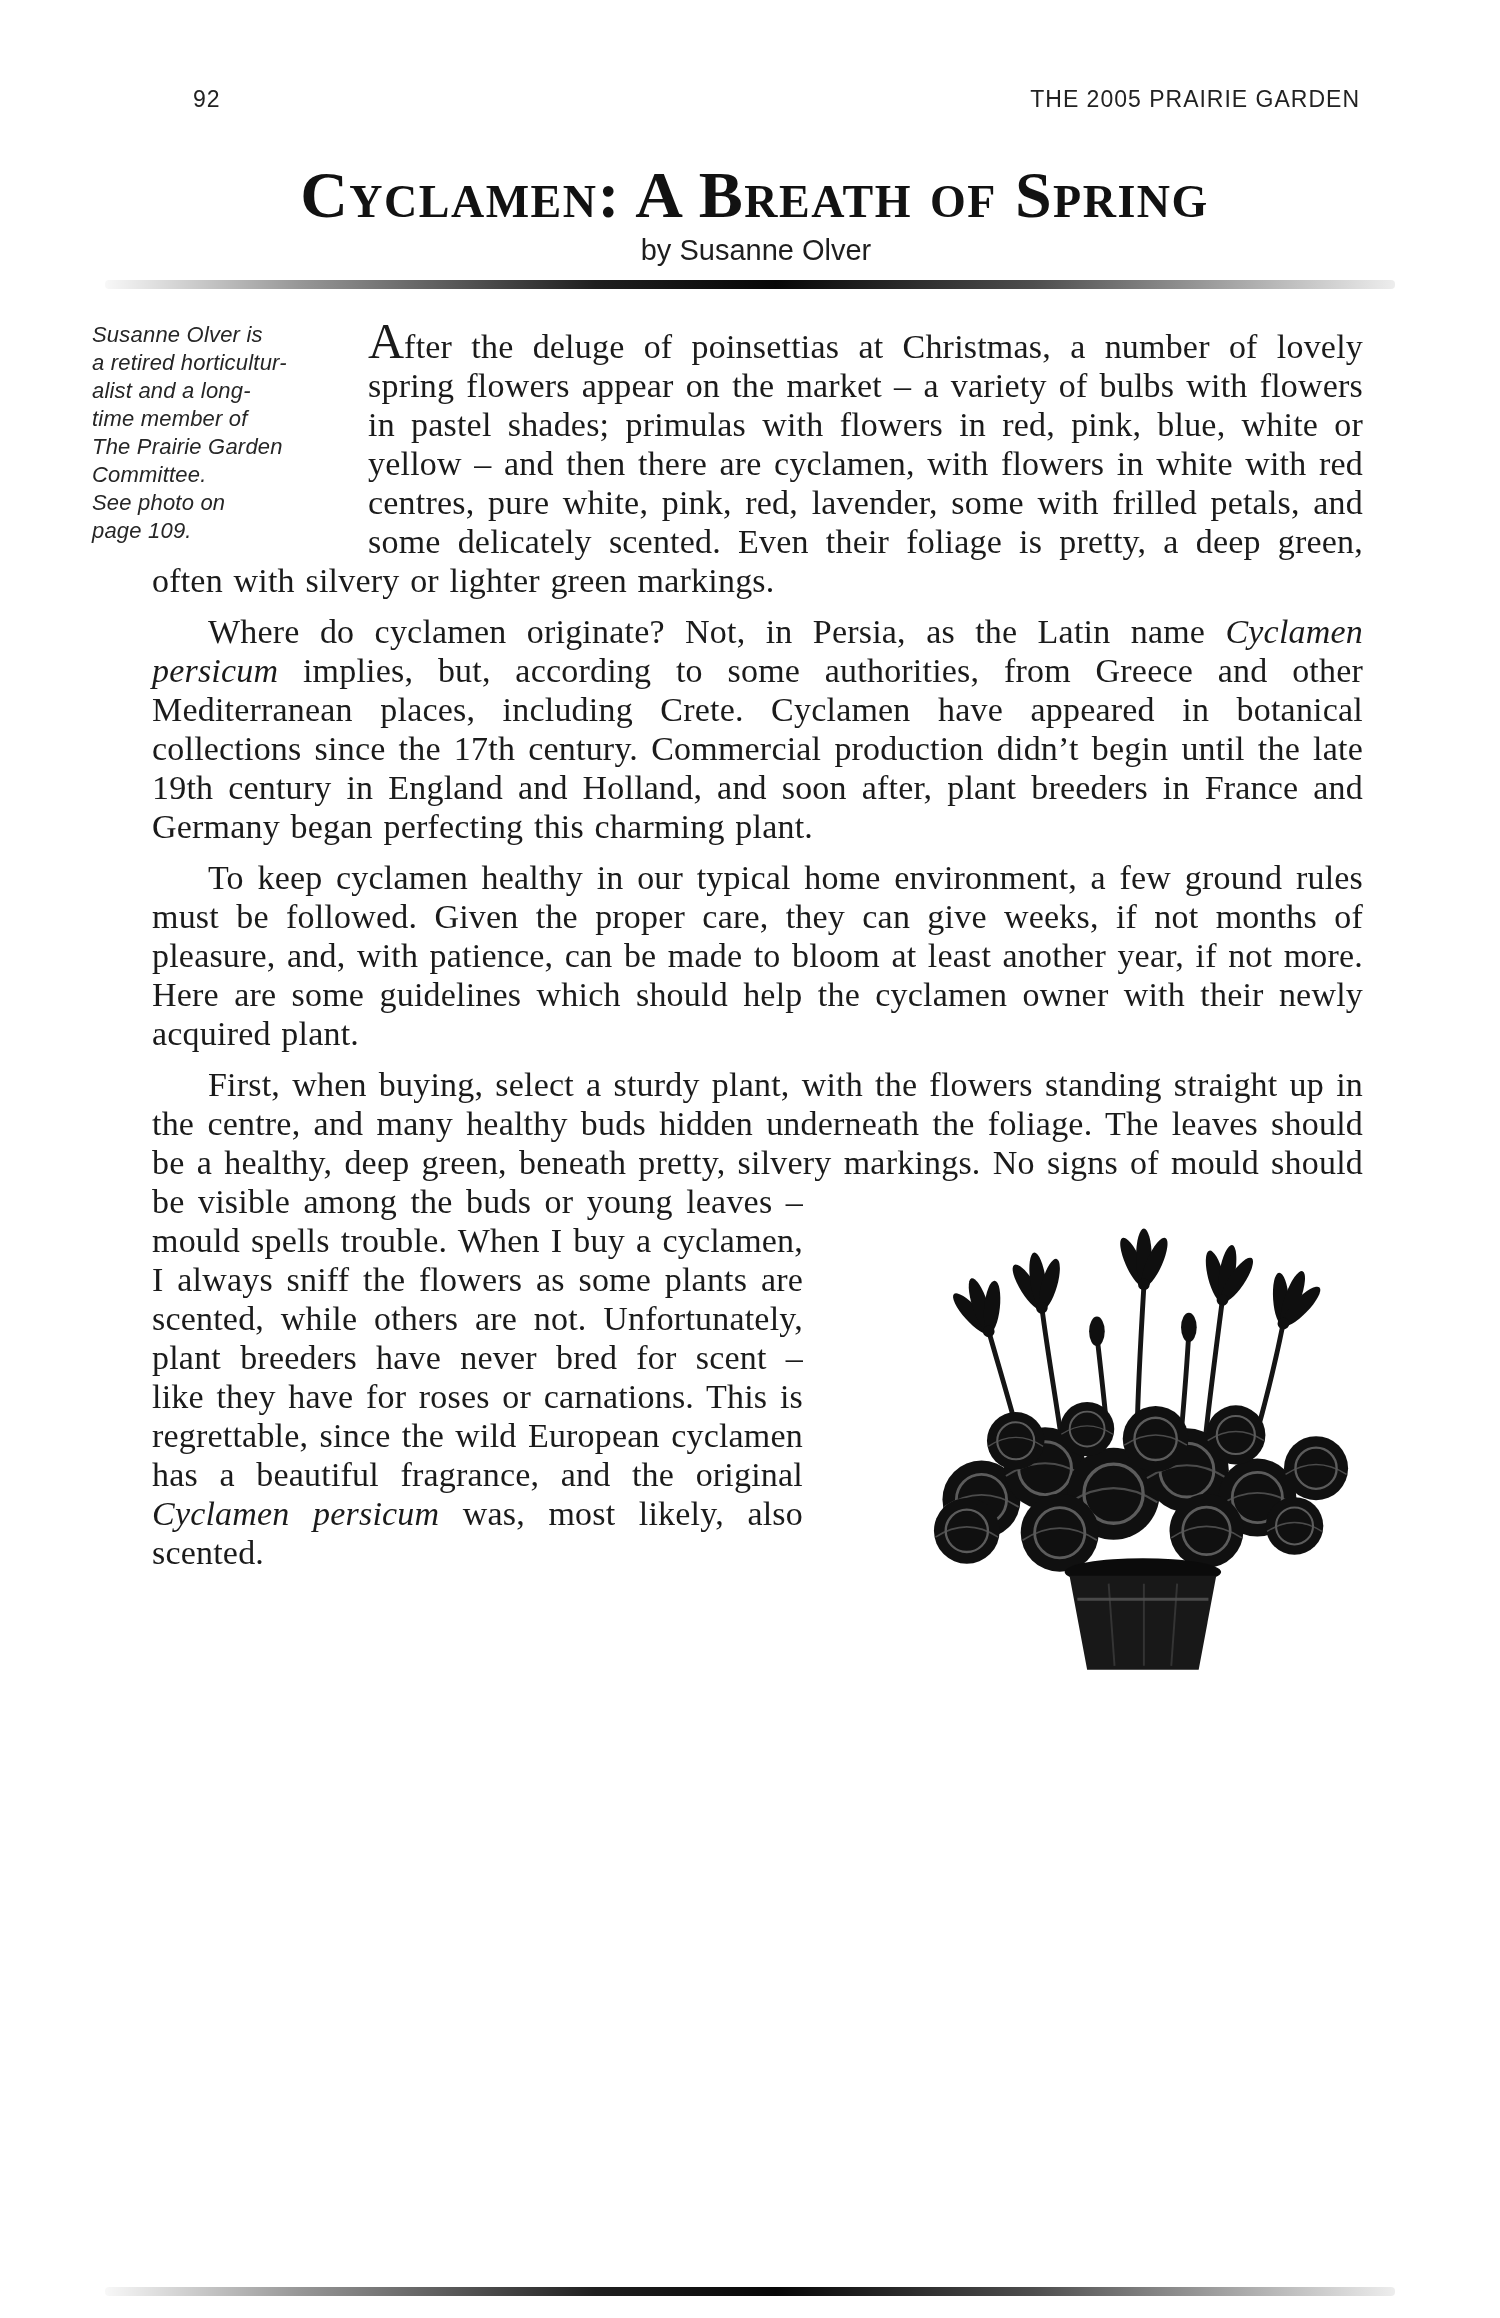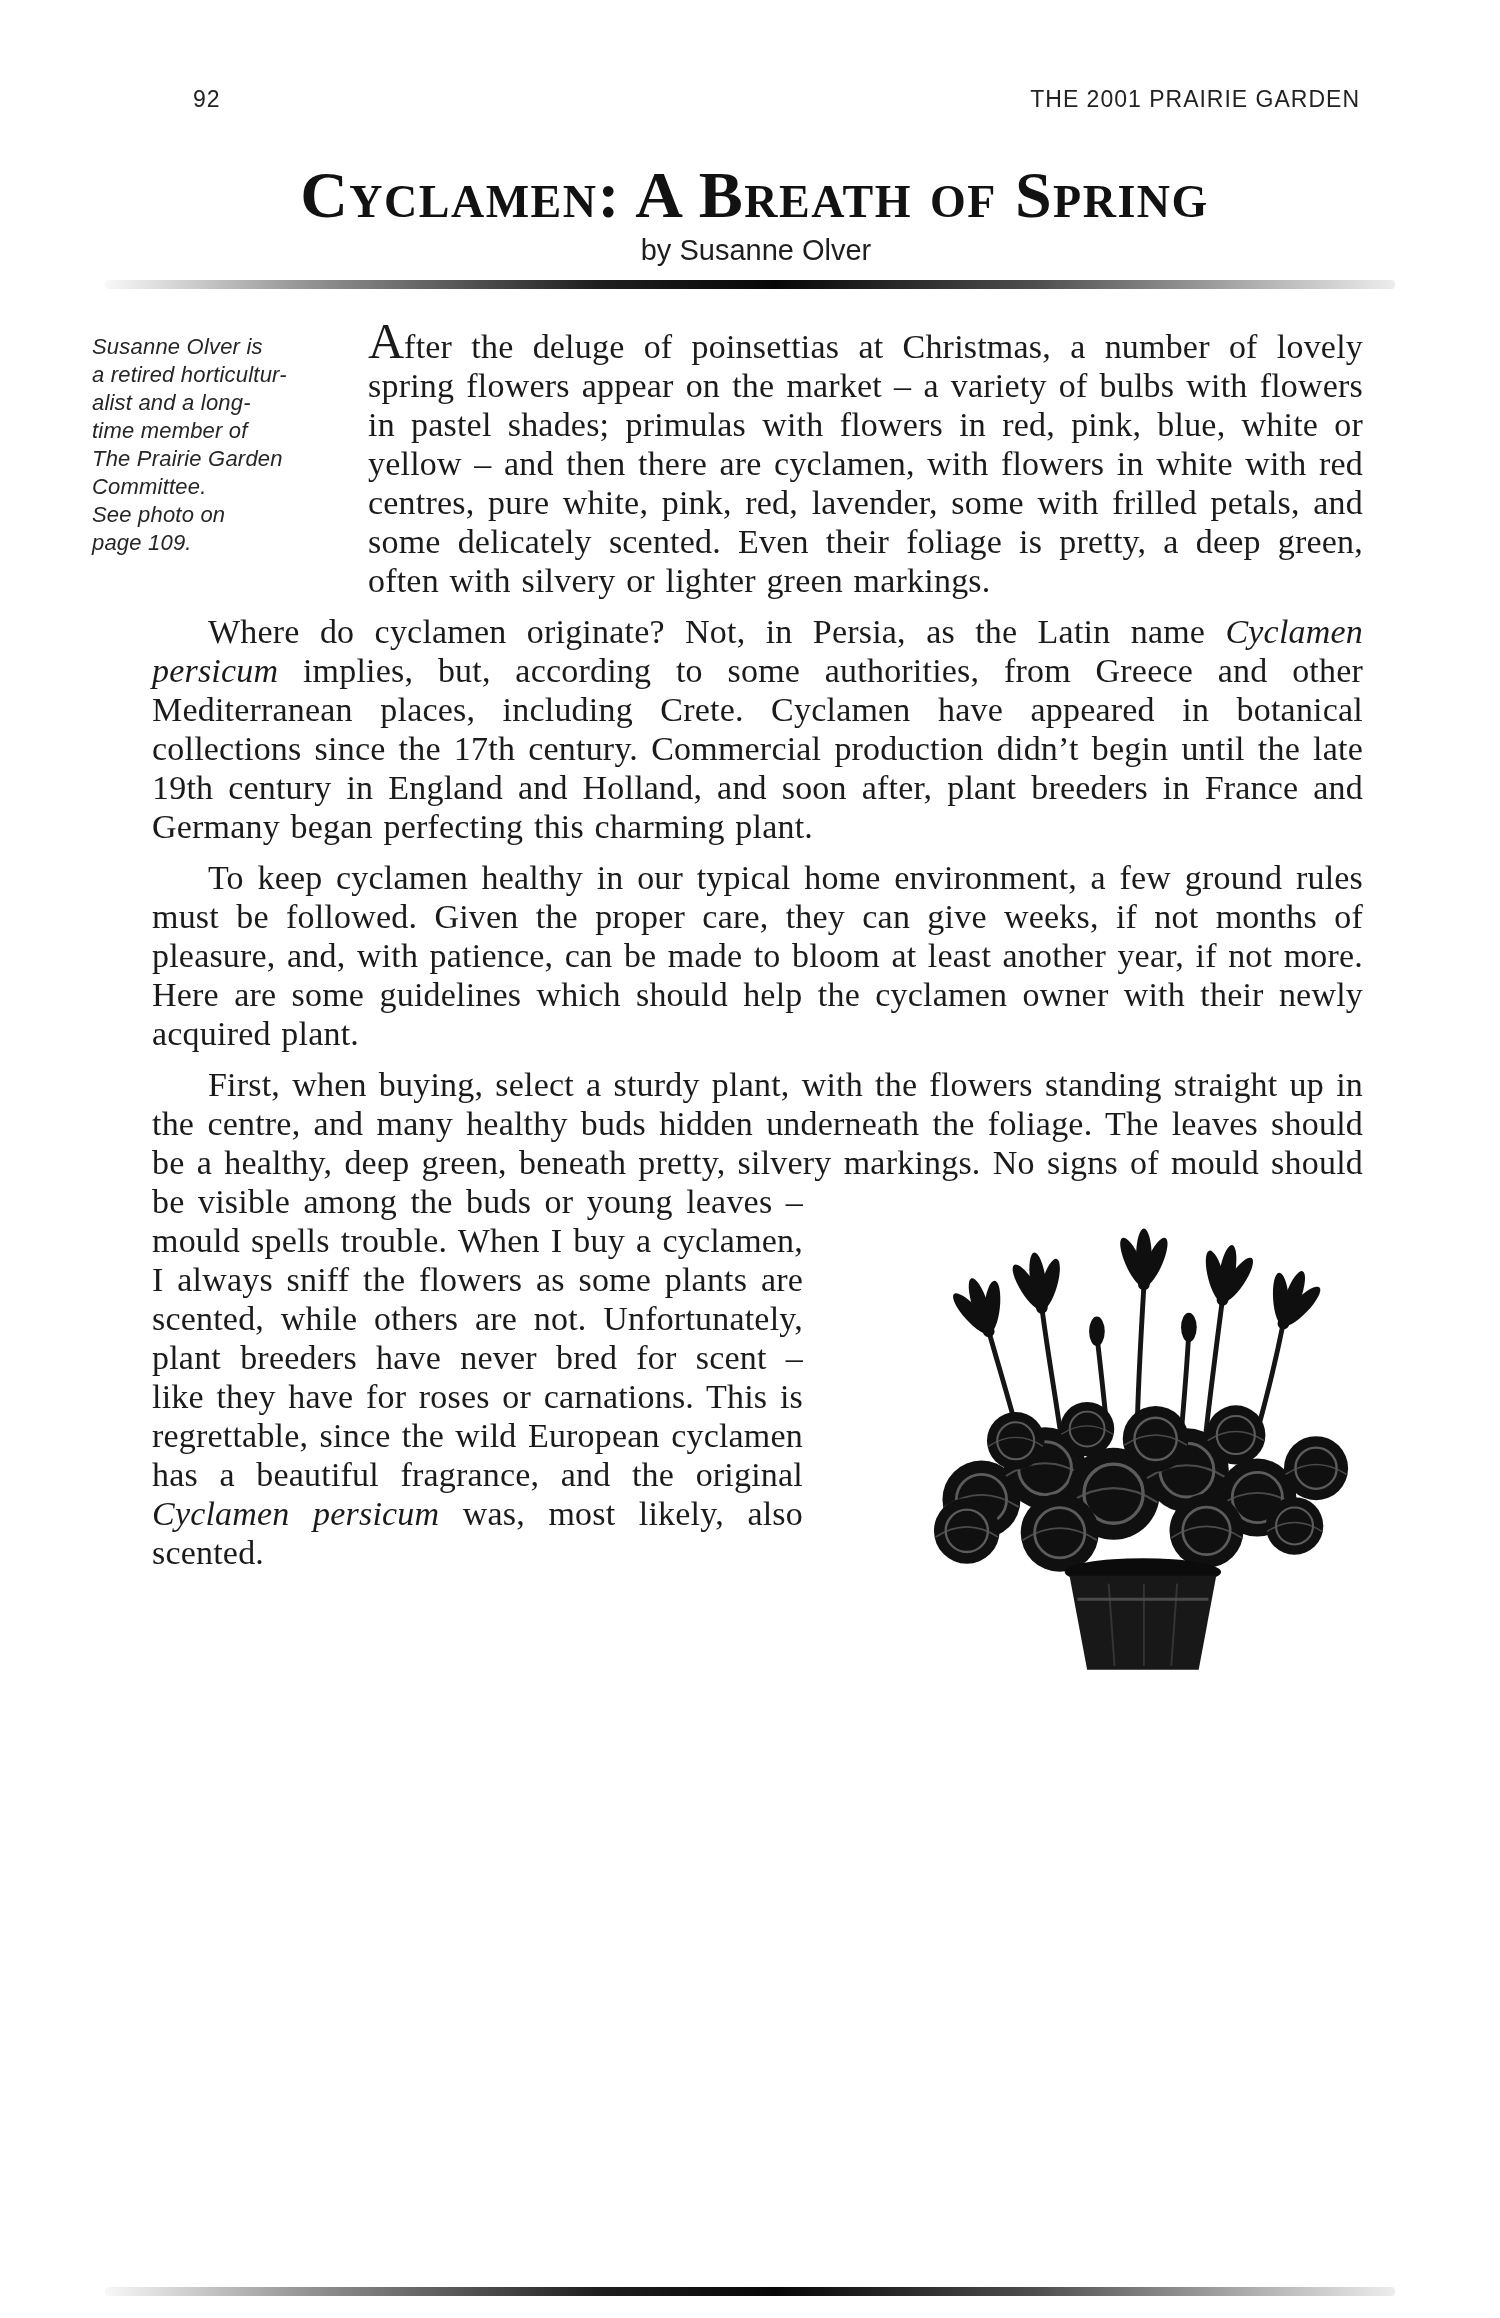--- a/index.html
+++ b/index.html
@@ -70,21 +70,21 @@
     text-align: justify;
     word-spacing: 2px;
     letter-spacing: 0.2px;
   }
   .body p { margin: 12px; }
   .indent { text-indent: 56px; }
 
   .author-note {
     float: left;
     width: 252px;
-    margin: 18px 24px 10px -48px;
+    margin: 6px 24px 10px -48px;
     font-family: "Liberation Sans", "DejaVu Sans", sans-serif;
     font-style: italic;
     font-size: 22px;
     line-height: 28px;
     white-space: pre-line;
     text-align: left;
     word-spacing: 0;
     color: #262626;
   }
 
@@ -104,21 +104,21 @@
   }
   .illus svg { display: block; }
 </style>
 </head>
 <body>
 
 <div class="page">
 
   <header class="running-head">
     <span>92</span>
-    <span>THE 2001 PRAIRIE GARDEN</span>
+    <span>THE 2005 PRAIRIE GARDEN</span>
   </header>
 
   <h1 class="title">Cyclamen: A Breath of Spring</h1>
   <div class="byline">by Susanne Olver</div>
 
   <div class="rule rule-top"></div>
 
   <main class="body">
 
     <aside class="author-note">Susanne Olver is

